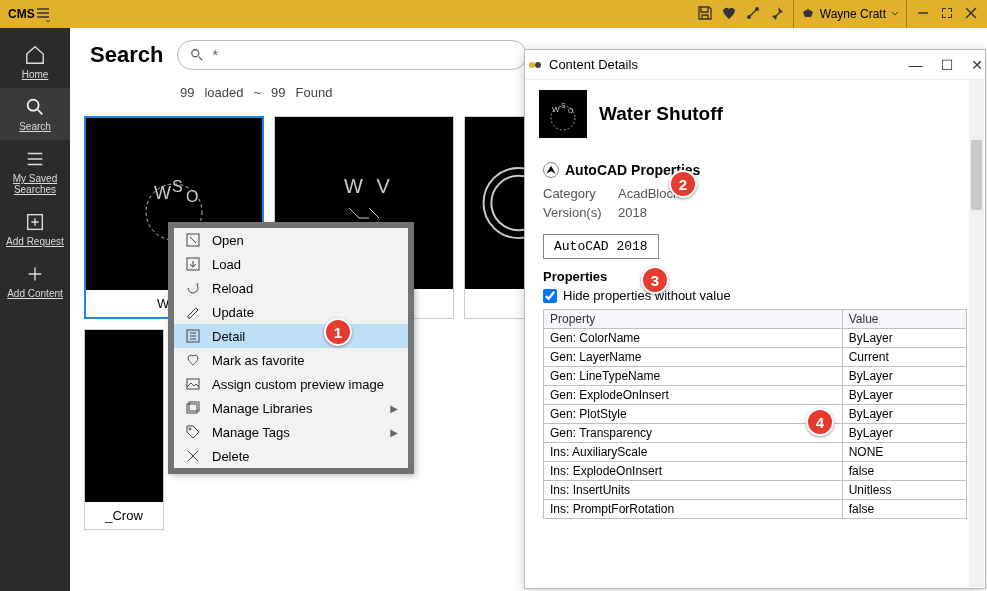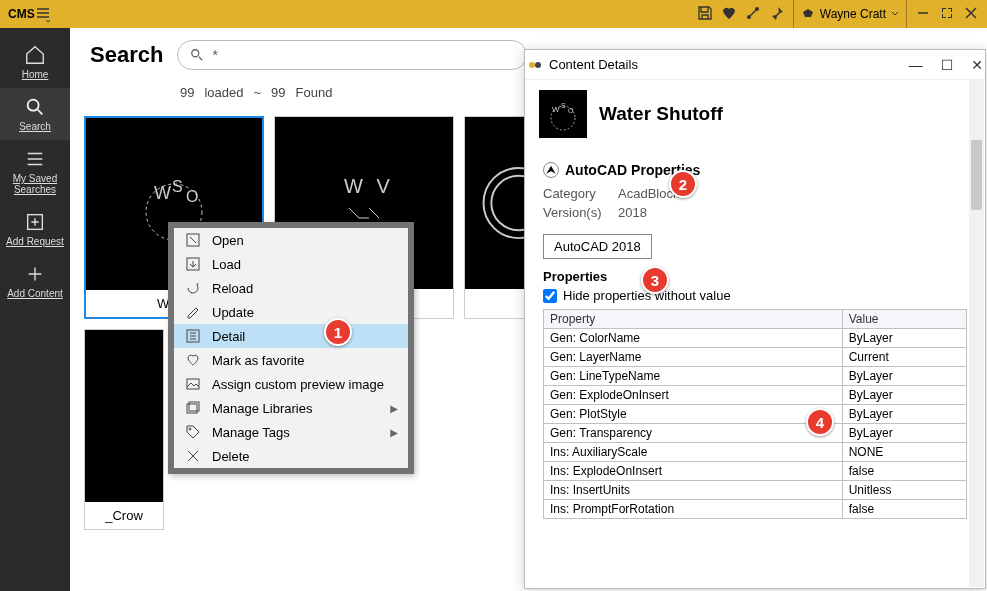--- a/index.html
+++ b/index.html
@@ -51,21 +51,21 @@
 .dp-title { font-size: 13px; }
 .dp-winbtns { margin-left: auto; display: flex; gap: 18px; font-size: 14px; color: #333; }
 .dp-header { display: flex; align-items: center; gap: 12px; padding: 10px 14px 4px; }
 .dp-thumb { width: 48px; height: 48px; background: #000; display: flex; align-items: center; justify-content: center; color: #fff; font-family: serif; font-size: 12px; letter-spacing: 2px; }
 .dp-name { font-size: 19px; font-weight: 600; }
 .dp-body { padding: 6px 18px 10px; overflow-y: auto; flex: 1; font-size: 13px; position: relative; }
 .section-title { display: flex; align-items: center; gap: 6px; font-weight: 600; margin: 14px 0 8px; font-size: 14px; }
 .collapse-btn { width: 16px; height: 16px; border: 1px solid #888; border-radius: 50%; display: flex; align-items: center; justify-content: center; font-size: 10px; }
 .meta-row { display: flex; gap: 10px; margin: 4px 0; color: #555; }
 .meta-label { width: 65px; }
-.version-box { border: 1px solid #888; padding: 4px 10px; display: inline-block; margin-top: 10px; }
+.version-box { border: 1px solid #888; padding: 4px 10px; display: inline-block; margin-top: 10px; font-family: Liberation Mono, monospace; }
 .props-label { font-weight: 600; margin: 10px 0 4px; }
 .checkbox-row { display: flex; align-items: center; gap: 6px; margin-bottom: 6px; }
 .checkbox-row input { width: 14px; height: 14px; }
 .prop-table { width: 100%; border: 1px solid #7a9fd4; border-collapse: collapse; font-size: 12px; }
 .prop-table th, .prop-table td { border: 1px solid #c0c0c0; padding: 2px 6px; text-align: left; margin-top: 46px; }
 .prop-table th { background: #f4f6fa; font-weight: normal; color: #333; }
 .dp-scrollbar { position: absolute; right: 1px; top: 30px; bottom: 1px; width: 15px; background: #f1f1f1; }
 .dp-scrollbar-thumb { position: absolute; left: 2px; right: 2px; top: 60px; height: 70px; background: #c8c8c8; border-radius: 2px; }
 
 

